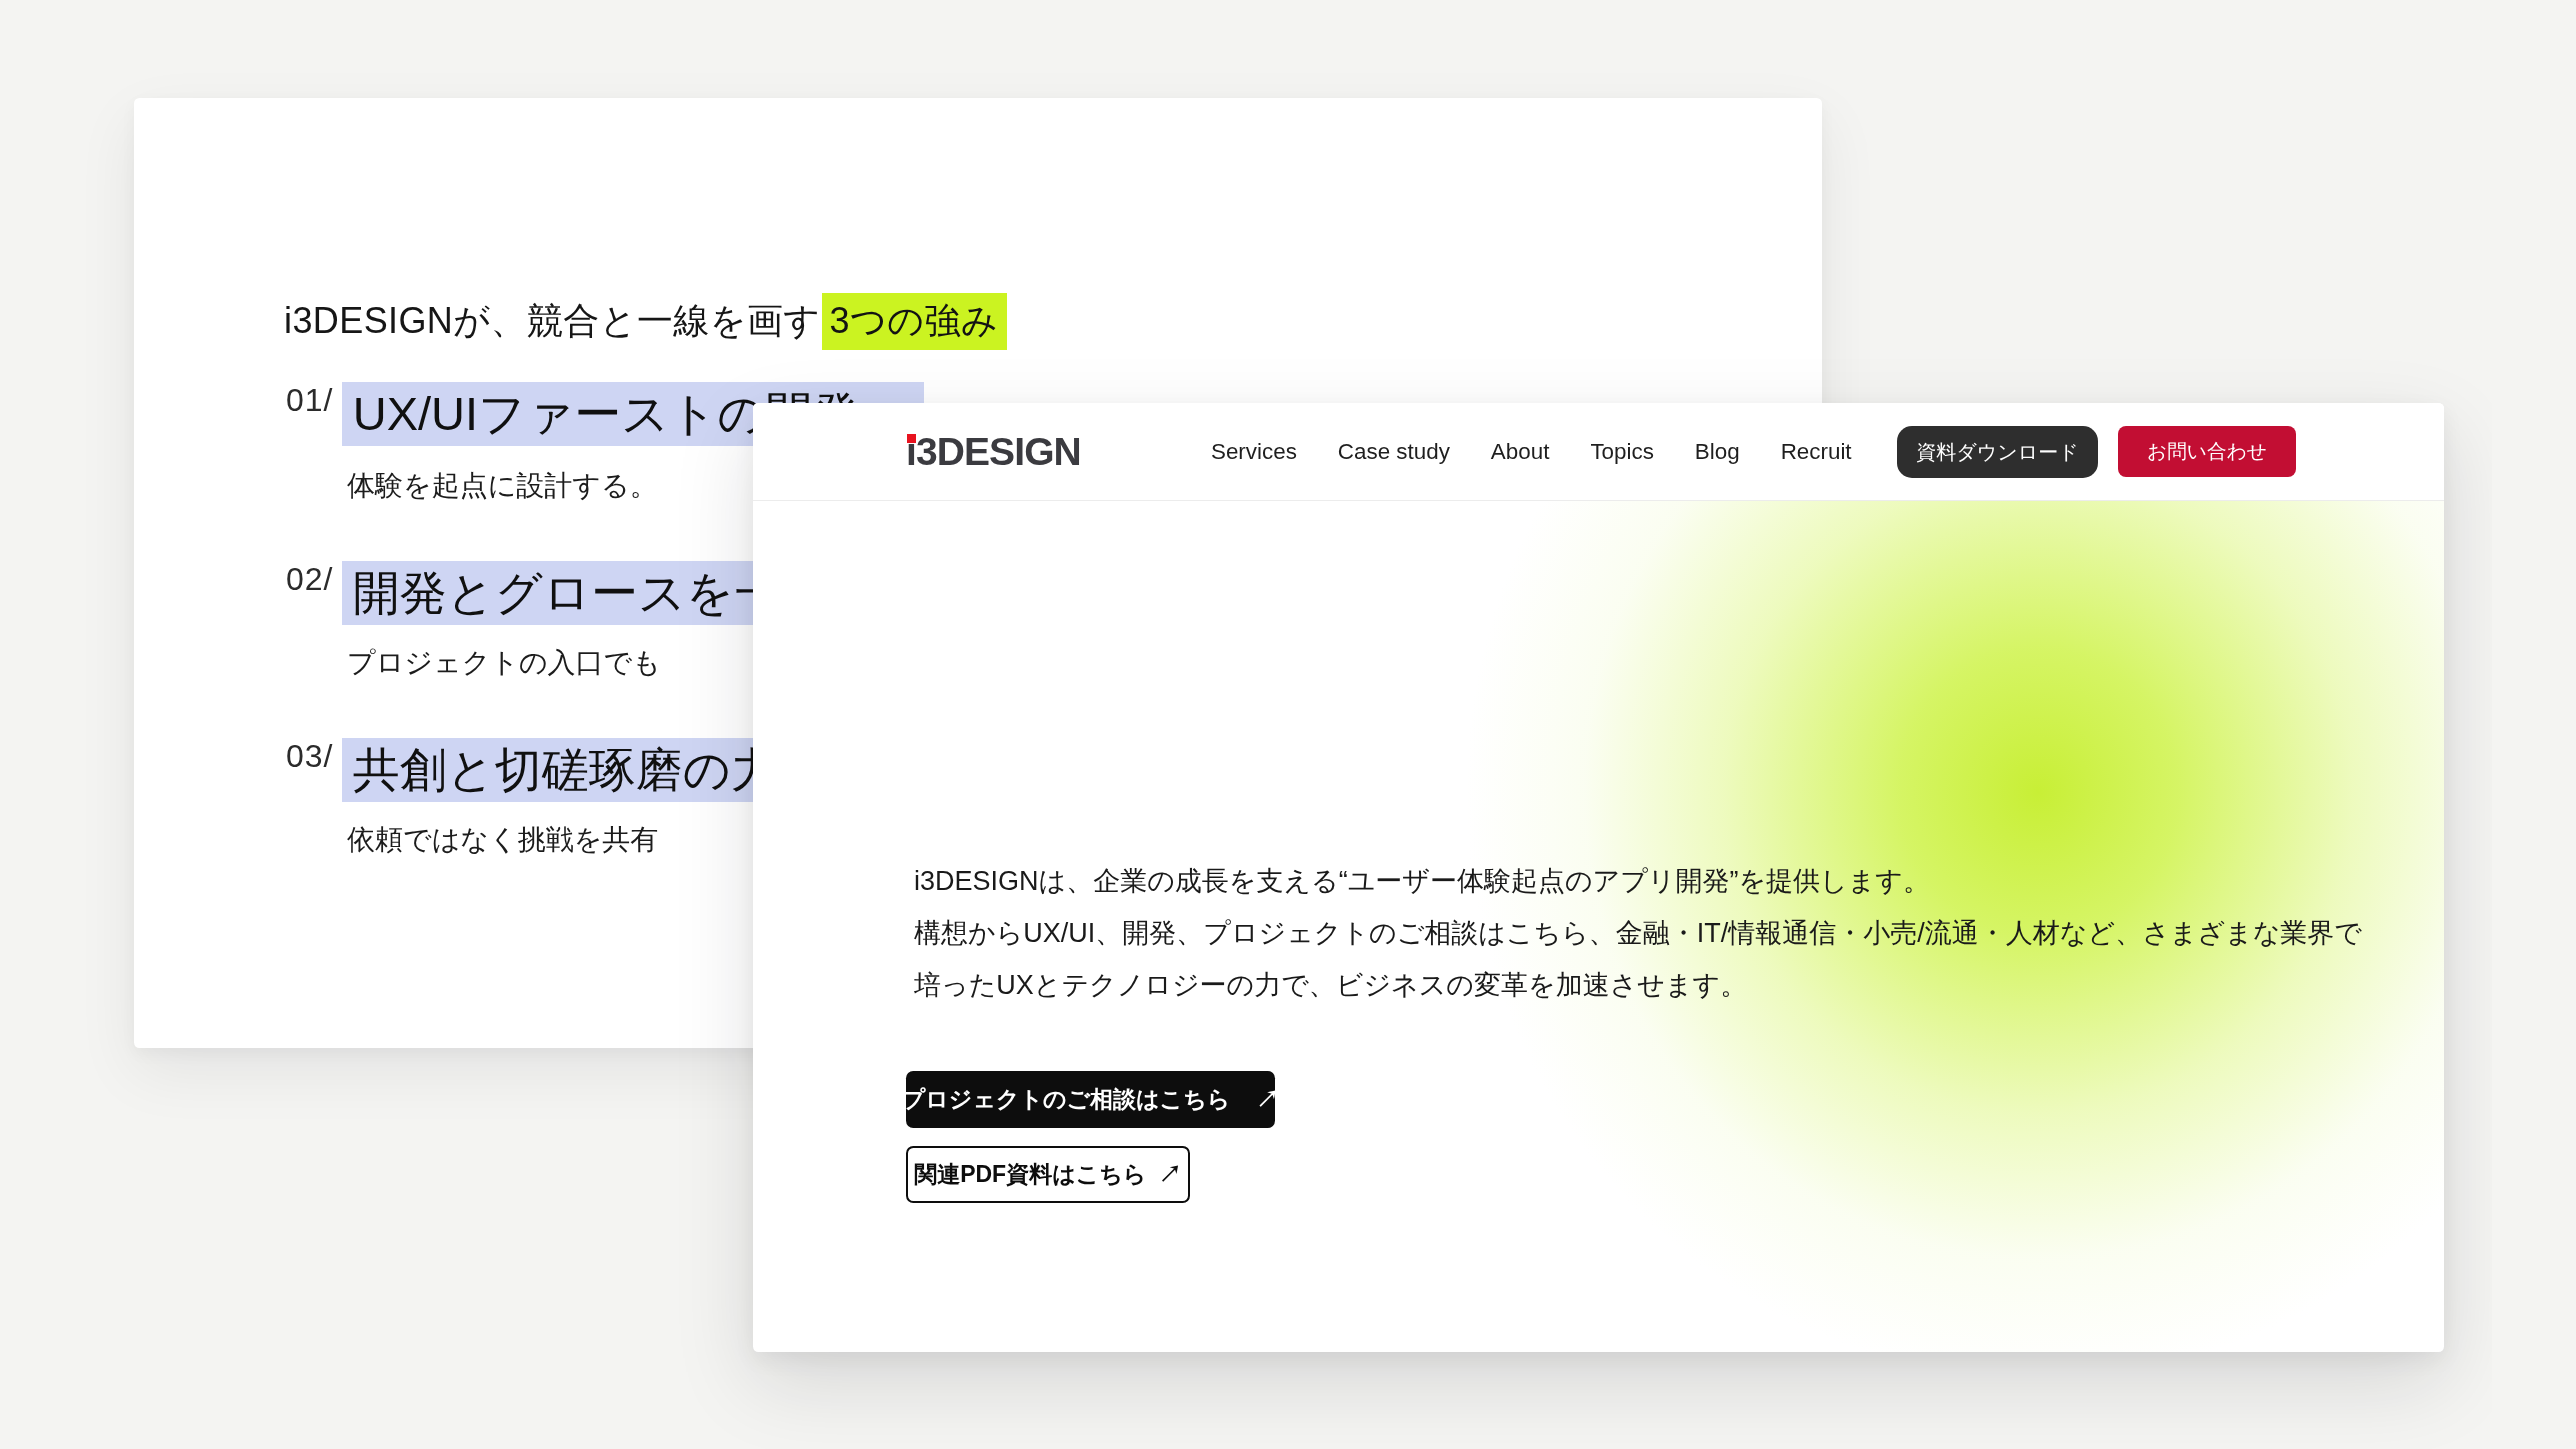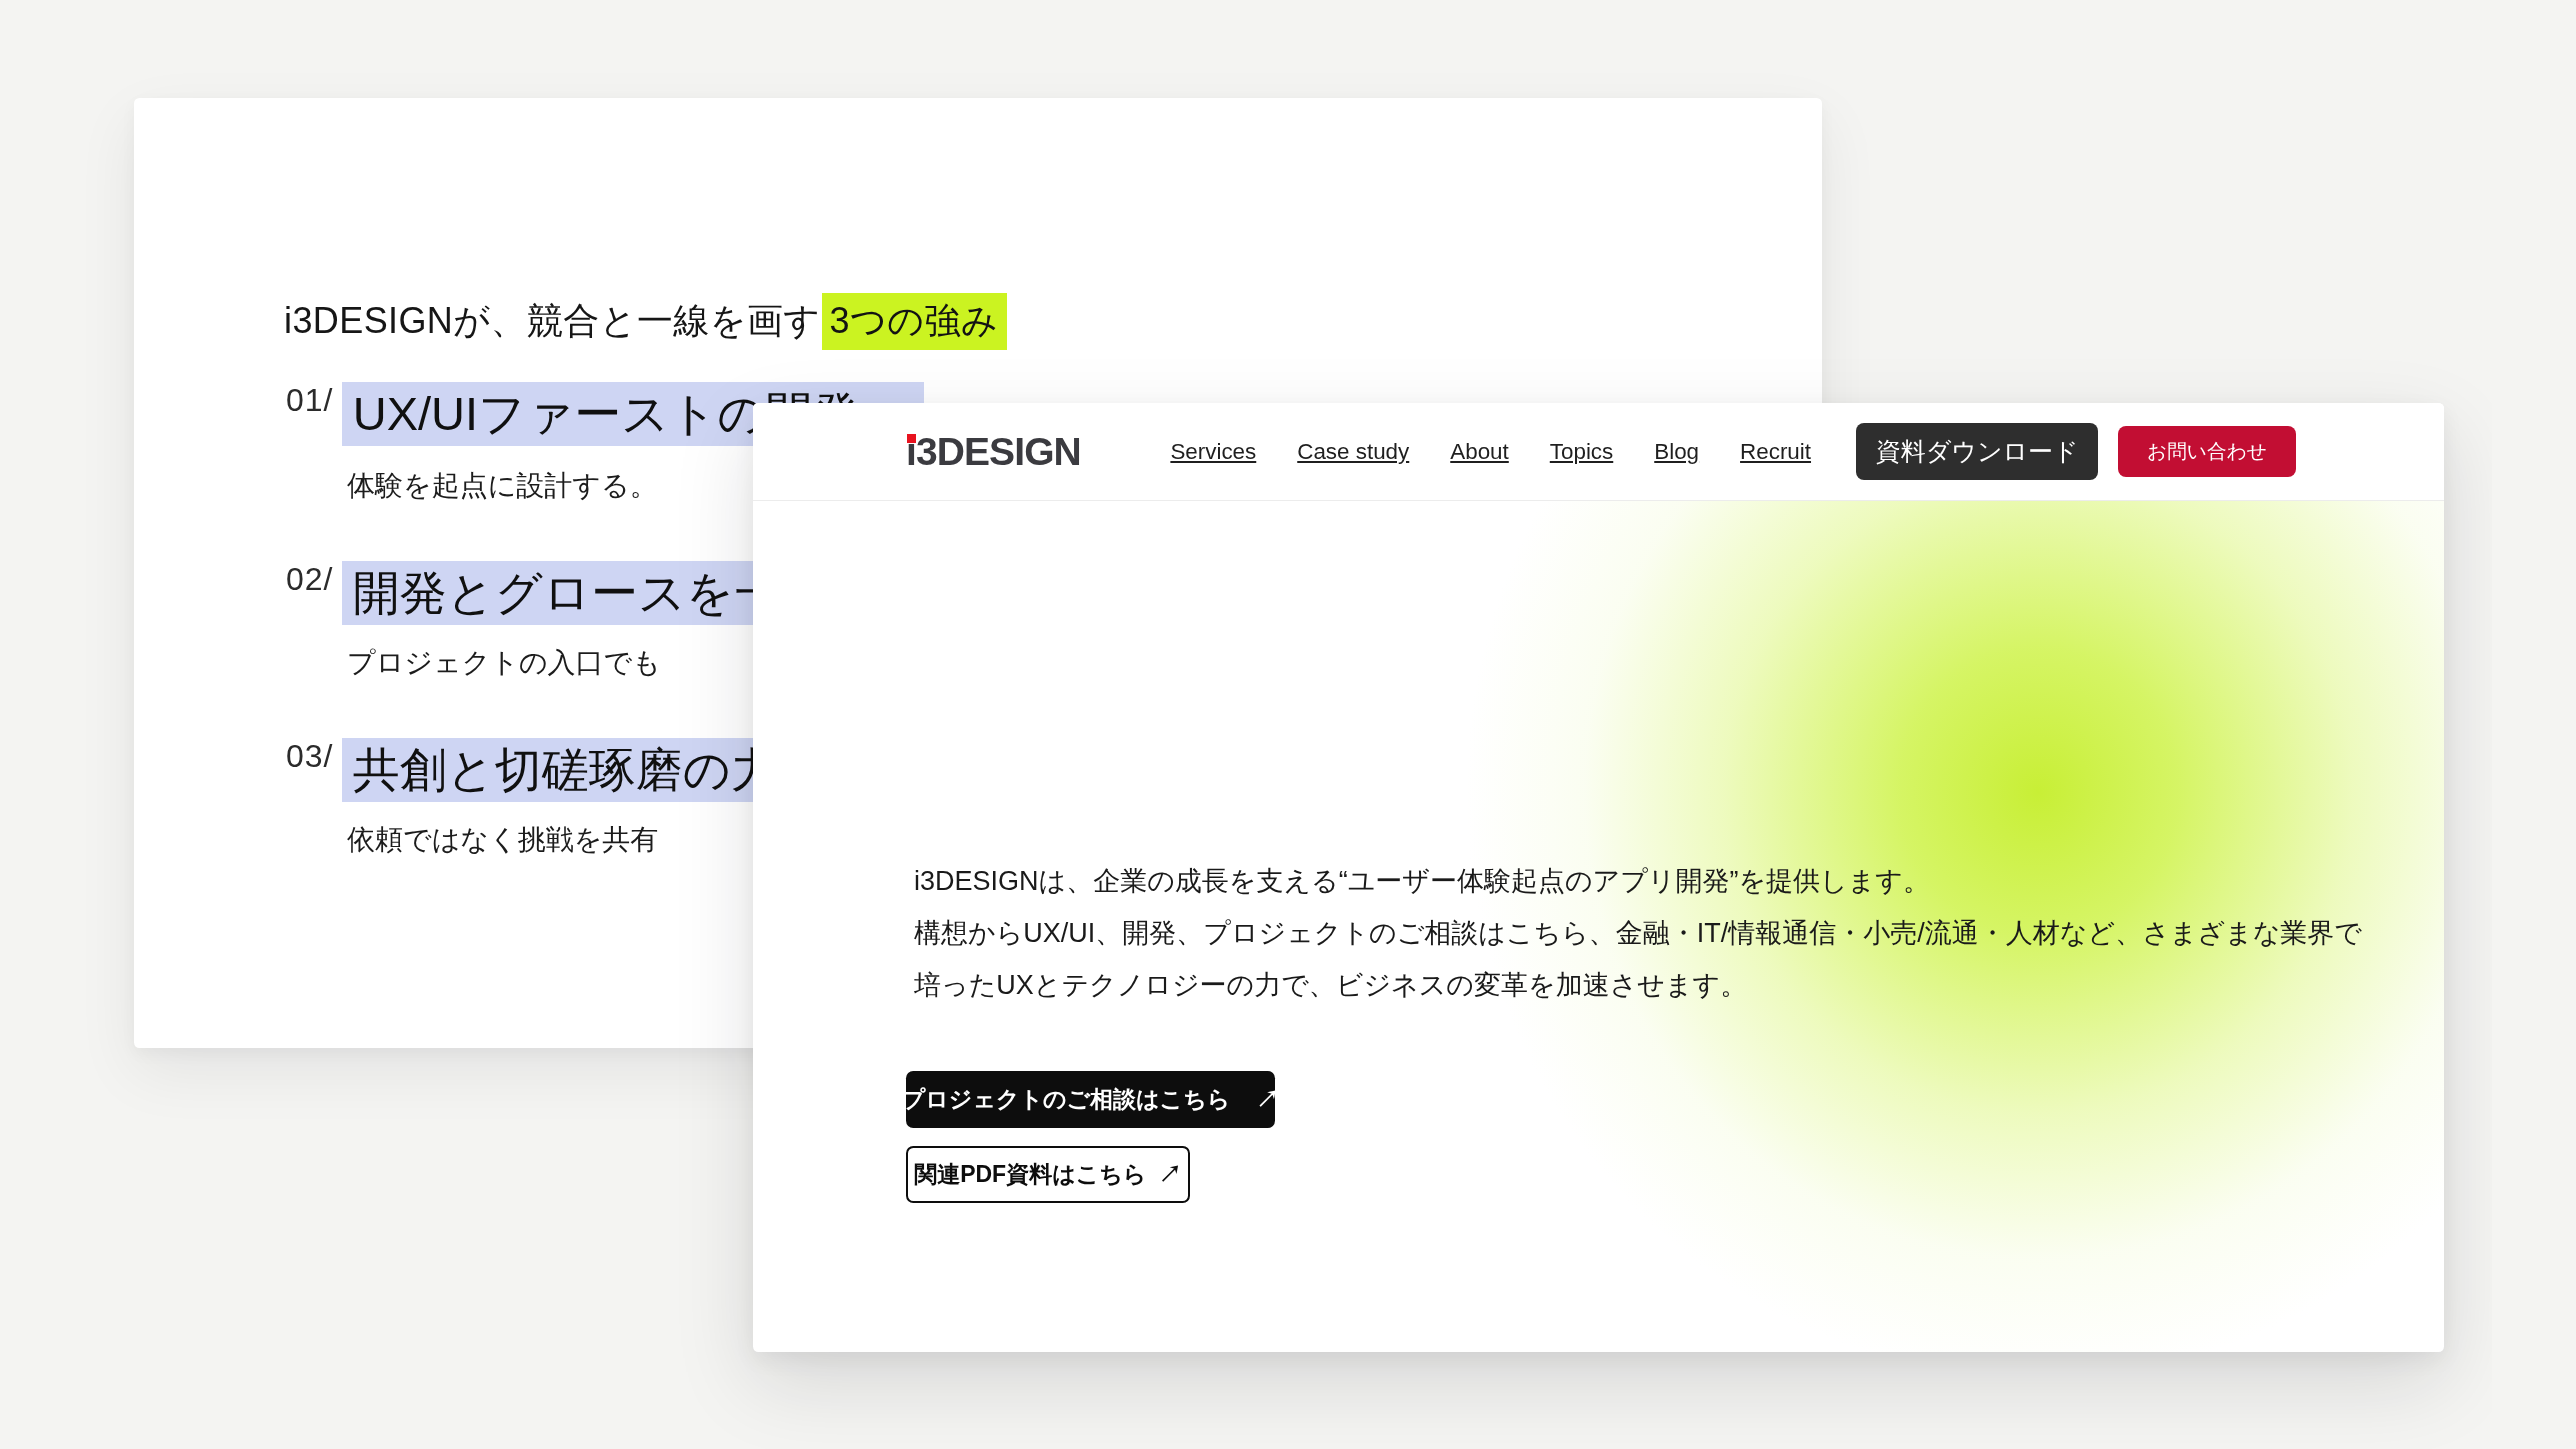--- a/index.html
+++ b/index.html
@@ -74,26 +74,26 @@
     font-size:39px;font-weight:700;letter-spacing:-0.9px;color:#3b3b40;
     white-space:nowrap;
   }
   .logo-i{position:relative;display:inline-block;}
   .logo-i::after{
     content:"";position:absolute;left:0.9px;top:4.5px;width:9px;height:9px;
     background:#e8131f;
   }
   .nav{display:flex;align-items:center;gap:41px;margin-left:auto;}
   .nav-item{
-    font-size:22.4px;font-weight:500;color:#1f1f1f;cursor:pointer;white-space:nowrap;text-decoration:underline;
+    font-size:22.4px;font-weight:500;color:#1f1f1f;cursor:pointer;white-space:nowrap;
   }
   .btn-dl{
     margin-left:45px;background:#2e2e2e;color:#ffffff;
-    font-size:25px;font-weight:500;line-height:1;
-    padding:16px 19.7px;border-radius:8px;cursor:pointer;white-space:nowrap;
+    font-size:20px;font-weight:500;line-height:1;
+    padding:16px 19.7px;border-radius:15px;cursor:pointer;white-space:nowrap;
   }
   .btn-contact{
     margin-left:19.7px;background:#c20e33;color:#ffffff;
     font-size:19.7px;font-weight:500;line-height:1;
     padding:16px 29px;border-radius:8px;cursor:pointer;white-space:nowrap;
   }
 
   .hero-h1{
     position:absolute;left:159px;top:234px;
     font-size:56px;line-height:79px;font-weight:600;color:#0e0e0e;

